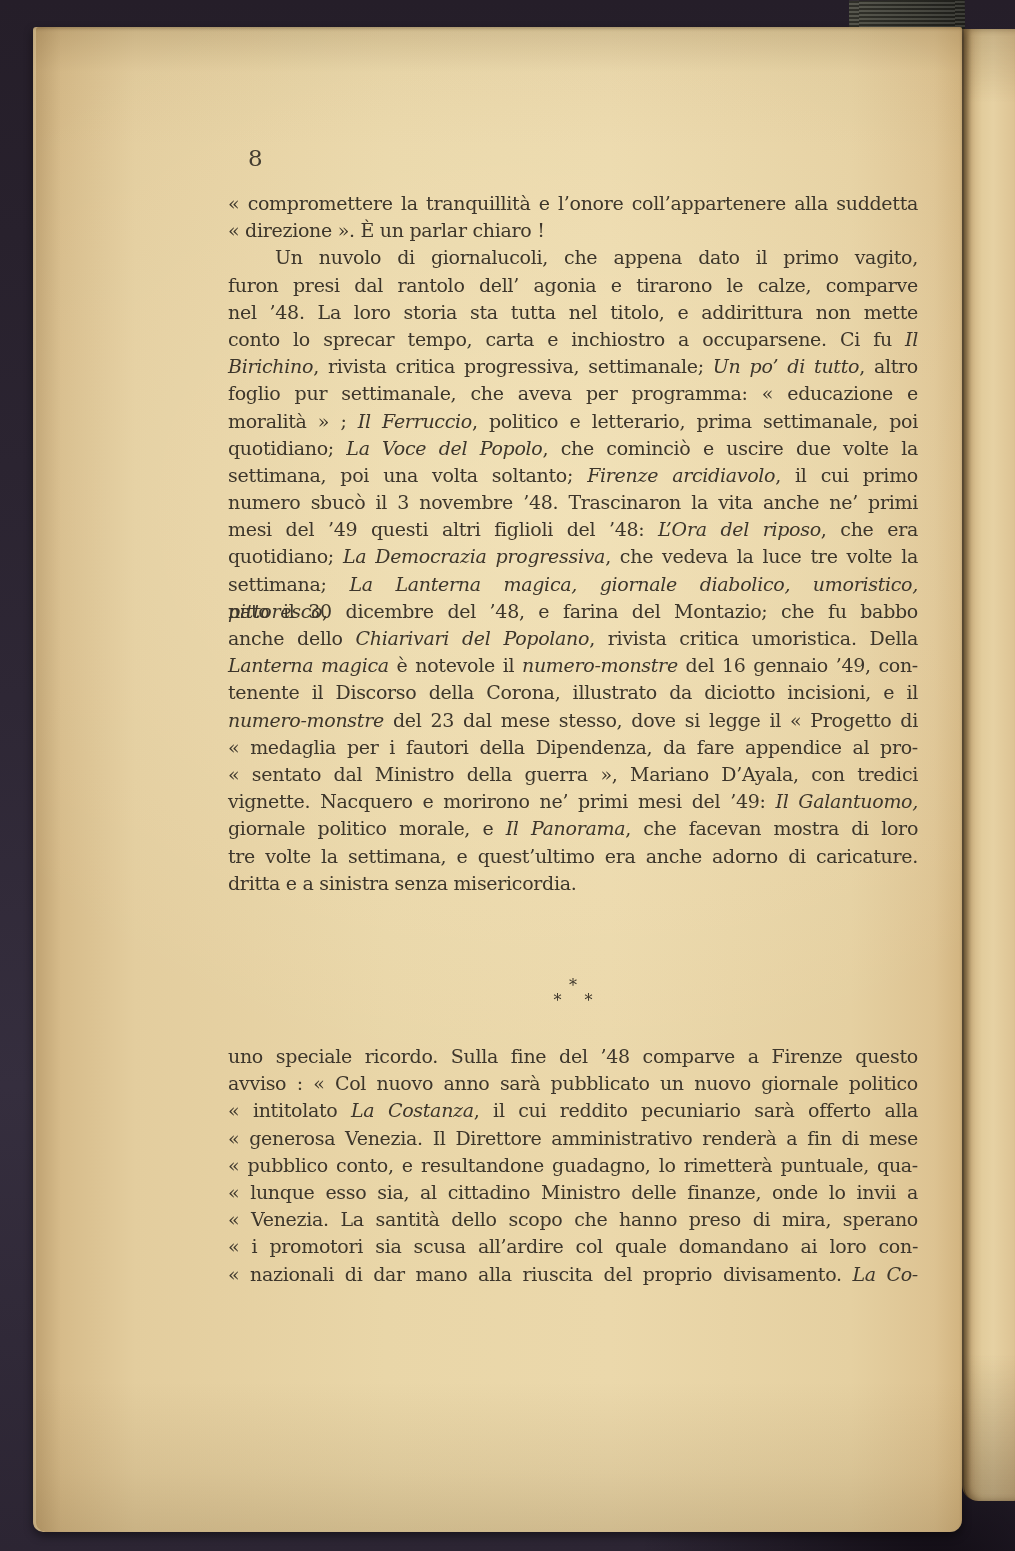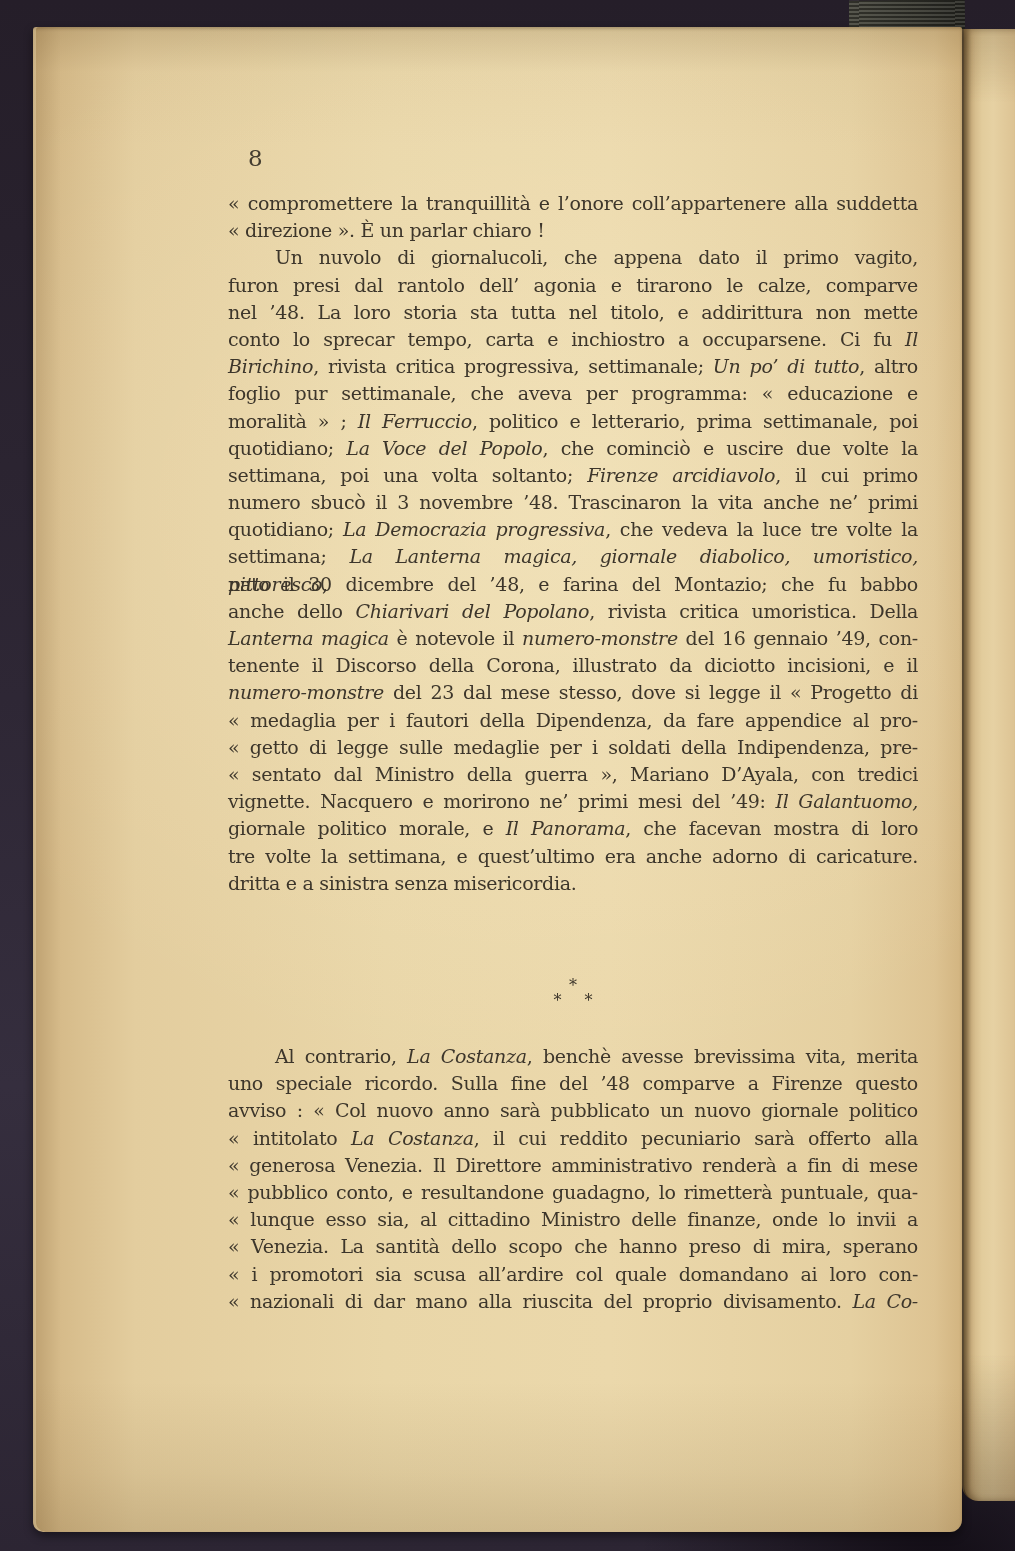--- a/index.html
+++ b/index.html
@@ -83,41 +83,40 @@
         <div class="line indent"><span>Un nuvolo di giornalucoli, che appena dato il primo vagito,</span></div>
         <div class="line"><span>furon presi dal rantolo dell’ agonia e tirarono le calze, comparve</span></div>
         <div class="line"><span>nel ’48. La loro storia sta tutta nel titolo, e addirittura non mette</span></div>
         <div class="line"><span>conto lo sprecar tempo, carta e inchiostro a occuparsene. Ci fu </span><span class="it">Il</span></div>
         <div class="line"><span class="it">Birichino</span><span>, rivista critica progressiva, settimanale; </span><span class="it">Un po’ di tutto</span><span>, altro</span></div>
         <div class="line"><span>foglio pur settimanale, che aveva per programma: « educazione e</span></div>
         <div class="line"><span>moralità » ; </span><span class="it">Il Ferruccio</span><span>, politico e letterario, prima settimanale, poi</span></div>
         <div class="line"><span>quotidiano; </span><span class="it">La Voce del Popolo</span><span>, che cominciò e uscire due volte la</span></div>
         <div class="line"><span>settimana, poi una volta soltanto; </span><span class="it">Firenze arcidiavolo</span><span>, il cui primo</span></div>
         <div class="line"><span>numero sbucò il 3 novembre ’48. Trascinaron la vita anche ne’ primi</span></div>
+        <div class="line"><span>mesi del ’49 questi altri figlioli del ’48: </span><span class="it">L’Ora del riposo</span><span>, che era</span></div>
         <div class="line"><span>quotidiano; </span><span class="it">La Democrazia progressiva</span><span>, che vedeva la luce tre volte la</span></div>
         <div class="line"><span>settimana; </span><span class="it">La Lanterna magica, giornale diabolico, umoristico, pittoresco</span><span>,</span></div>
         <div class="line"><span>nato il 30 dicembre del ’48, e farina del Montazio; che fu babbo</span></div>
         <div class="line"><span>anche dello </span><span class="it">Chiarivari del Popolano</span><span>, rivista critica umoristica. Della</span></div>
         <div class="line"><span class="it">Lanterna magica</span><span> è notevole il </span><span class="it">numero-monstre</span><span> del 16 gennaio ’49, con-</span></div>
         <div class="line"><span>tenente il Discorso della Corona, illustrato da diciotto incisioni, e il</span></div>
         <div class="line"><span class="it">numero-monstre</span><span> del 23 dal mese stesso, dove si legge il « Progetto di</span></div>
         <div class="line"><span>« medaglia per i fautori della Dipendenza, da fare appendice al pro-</span></div>
-        <div class="line"><span>« getto di legge sulle medaglie per i soldati della Indipendenza, pre-</span></div>
         <div class="line"><span>« sentato dal Ministro della guerra », Mariano D’Ayala, con tredici</span></div>
         <div class="line"><span>vignette. Nacquero e morirono ne’ primi mesi del ’49: </span><span class="it">Il Galantuomo,</span></div>
         <div class="line"><span>giornale politico morale, e </span><span class="it">Il Panorama</span><span>, che facevan mostra di loro</span></div>
         <div class="line"><span>tre volte la settimana, e quest’ultimo era anche adorno di caricature.</span></div>
         <div class="line nj"><span>dritta e a sinistra senza misericordia.</span></div>
       </div>
     <div class="divider">
       <div class="row">*</div>
       <div class="row row2">* *</div>
     </div>
     <div class="tblock" id="block2">
-        <div class="line indent"><span>Al contrario, </span><span class="it">La Costanza</span><span>, benchè avesse brevissima vita, merita</span></div>
         <div class="line"><span>uno speciale ricordo. Sulla fine del ’48 comparve a Firenze questo</span></div>
         <div class="line"><span>avviso : « Col nuovo anno sarà pubblicato un nuovo giornale politico</span></div>
         <div class="line"><span>« intitolato </span><span class="it">La Costanza</span><span>, il cui reddito pecuniario sarà offerto alla</span></div>
         <div class="line"><span>« generosa Venezia. Il Direttore amministrativo renderà a fin di mese</span></div>
         <div class="line"><span>« pubblico conto, e resultandone guadagno, lo rimetterà puntuale, qua-</span></div>
         <div class="line"><span>« lunque esso sia, al cittadino Ministro delle finanze, onde lo invii a</span></div>
         <div class="line"><span>« Venezia. La santità dello scopo che hanno preso di mira, sperano</span></div>
         <div class="line"><span>« i promotori sia scusa all’ardire col quale domandano ai loro con-</span></div>
         <div class="line"><span>« nazionali di dar mano alla riuscita del proprio divisamento. </span><span class="it">La Co-</span></div>
       </div>

